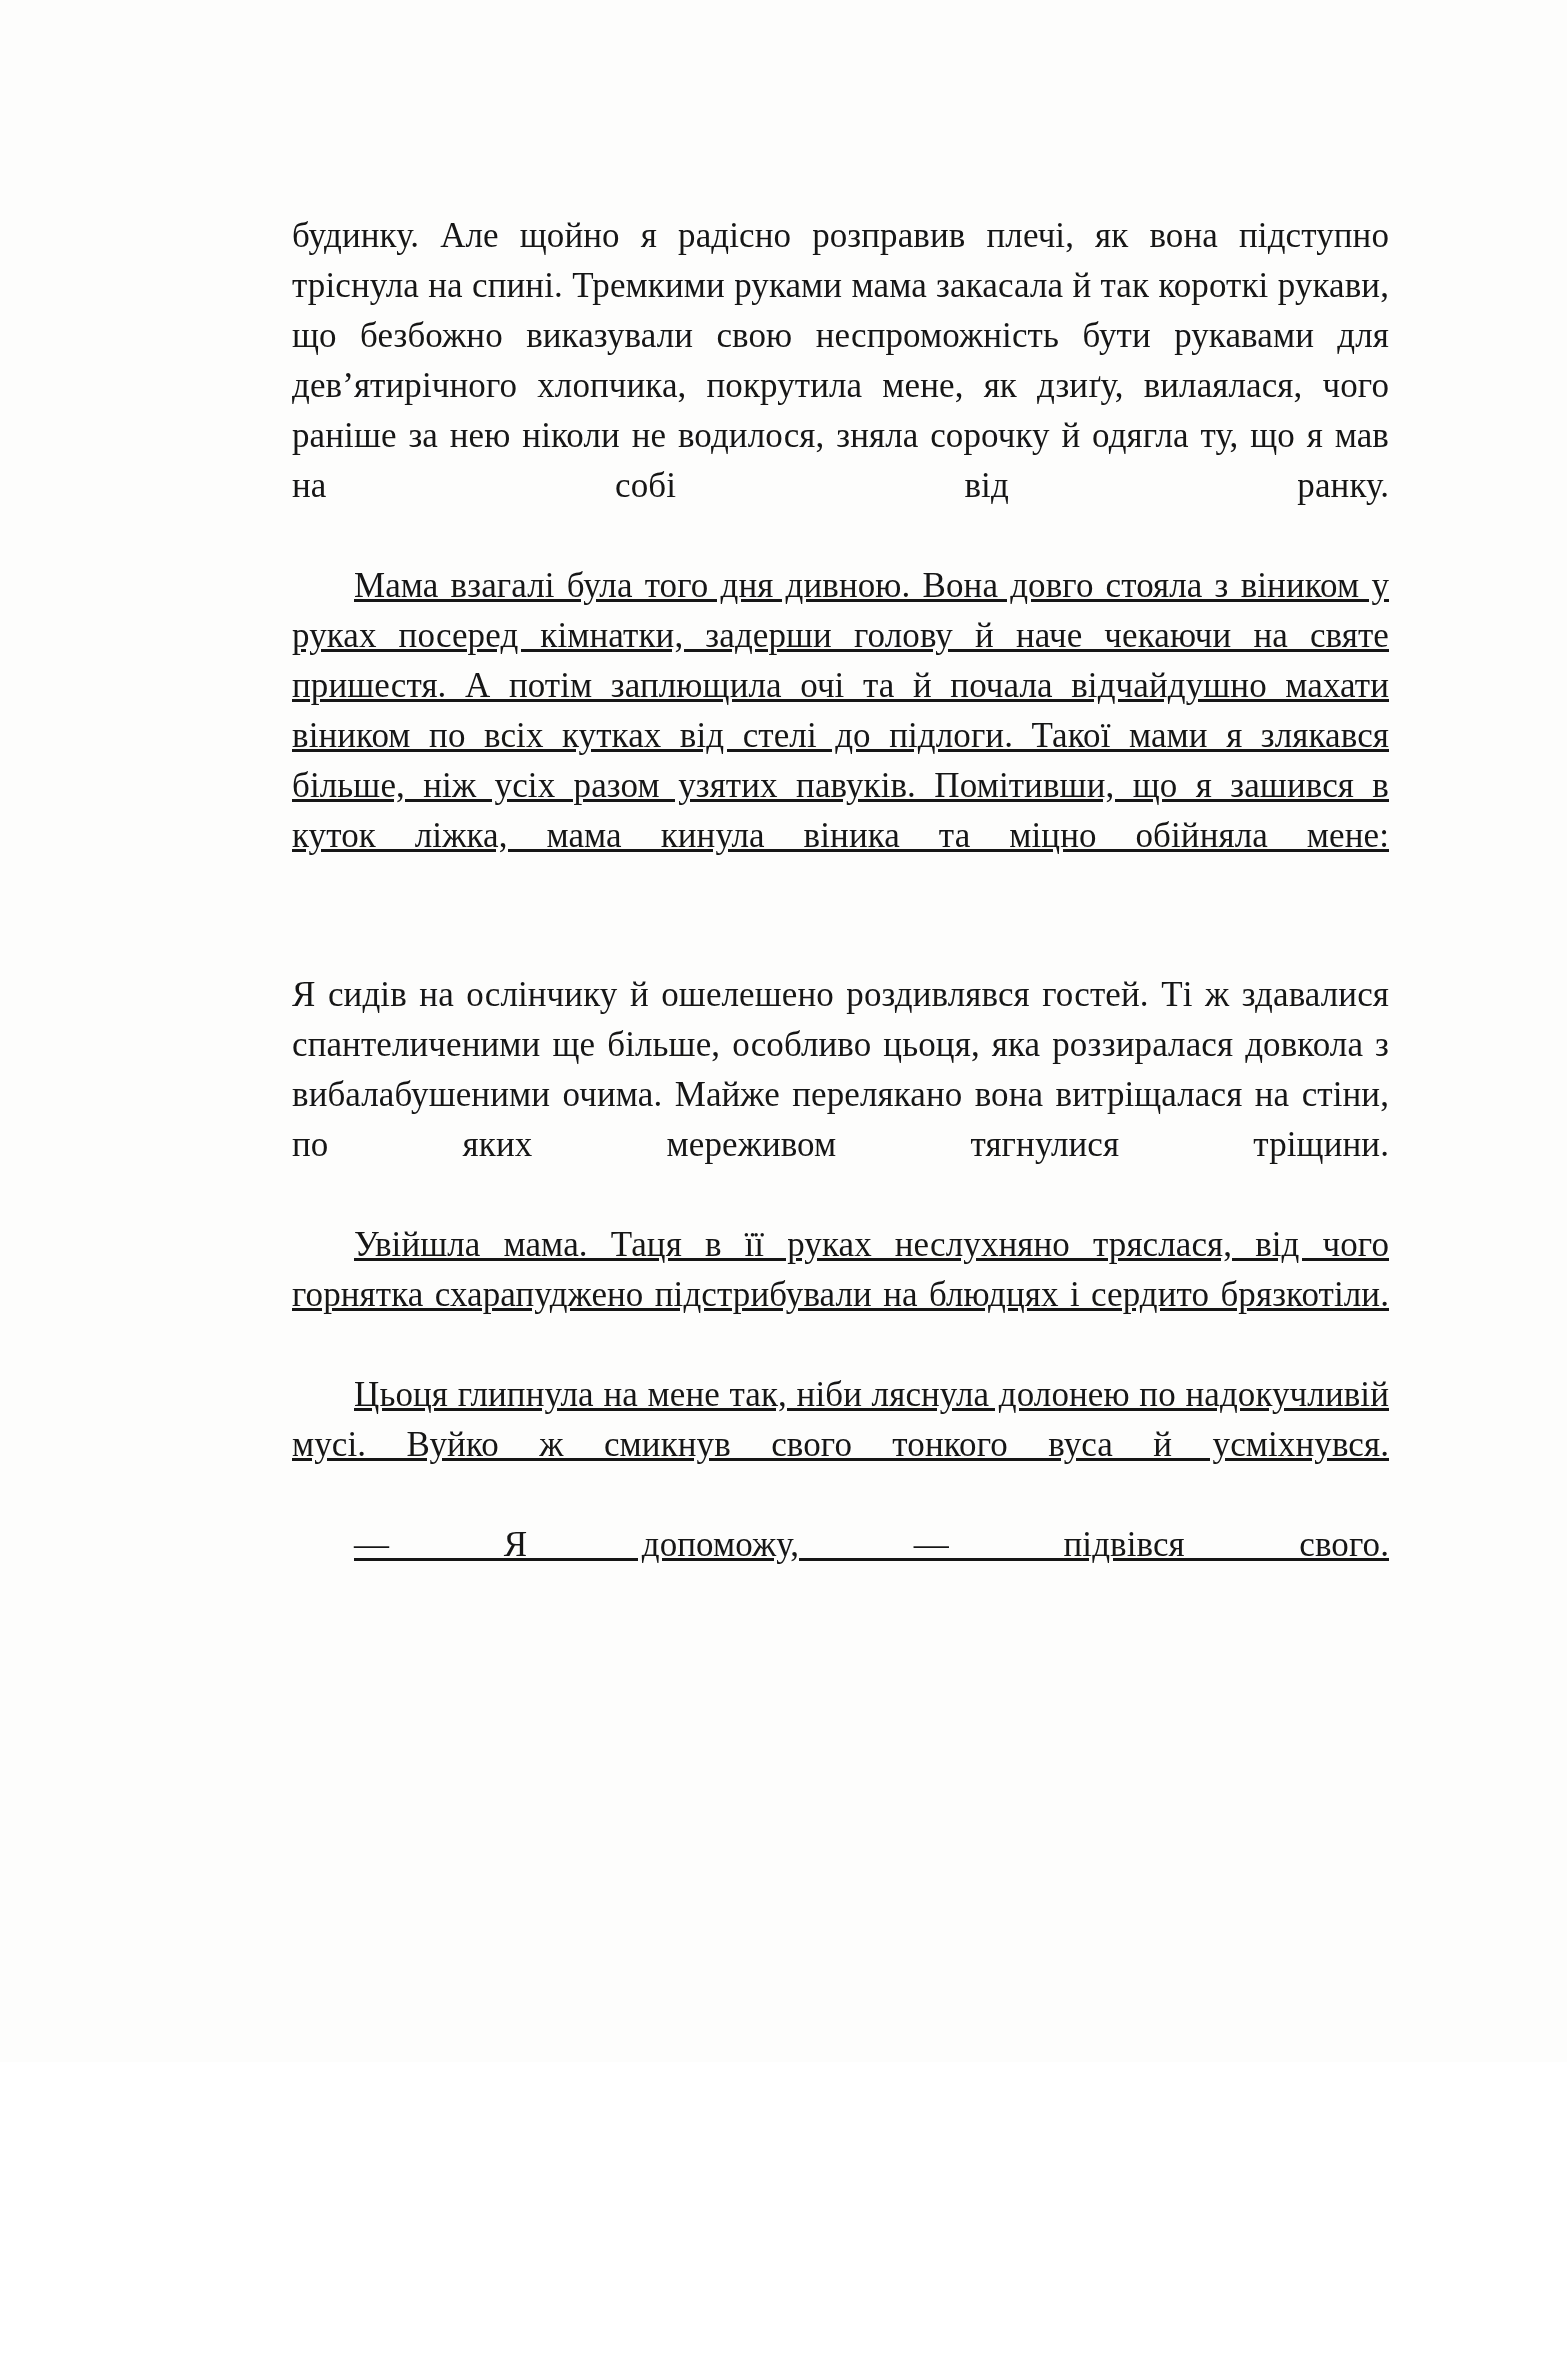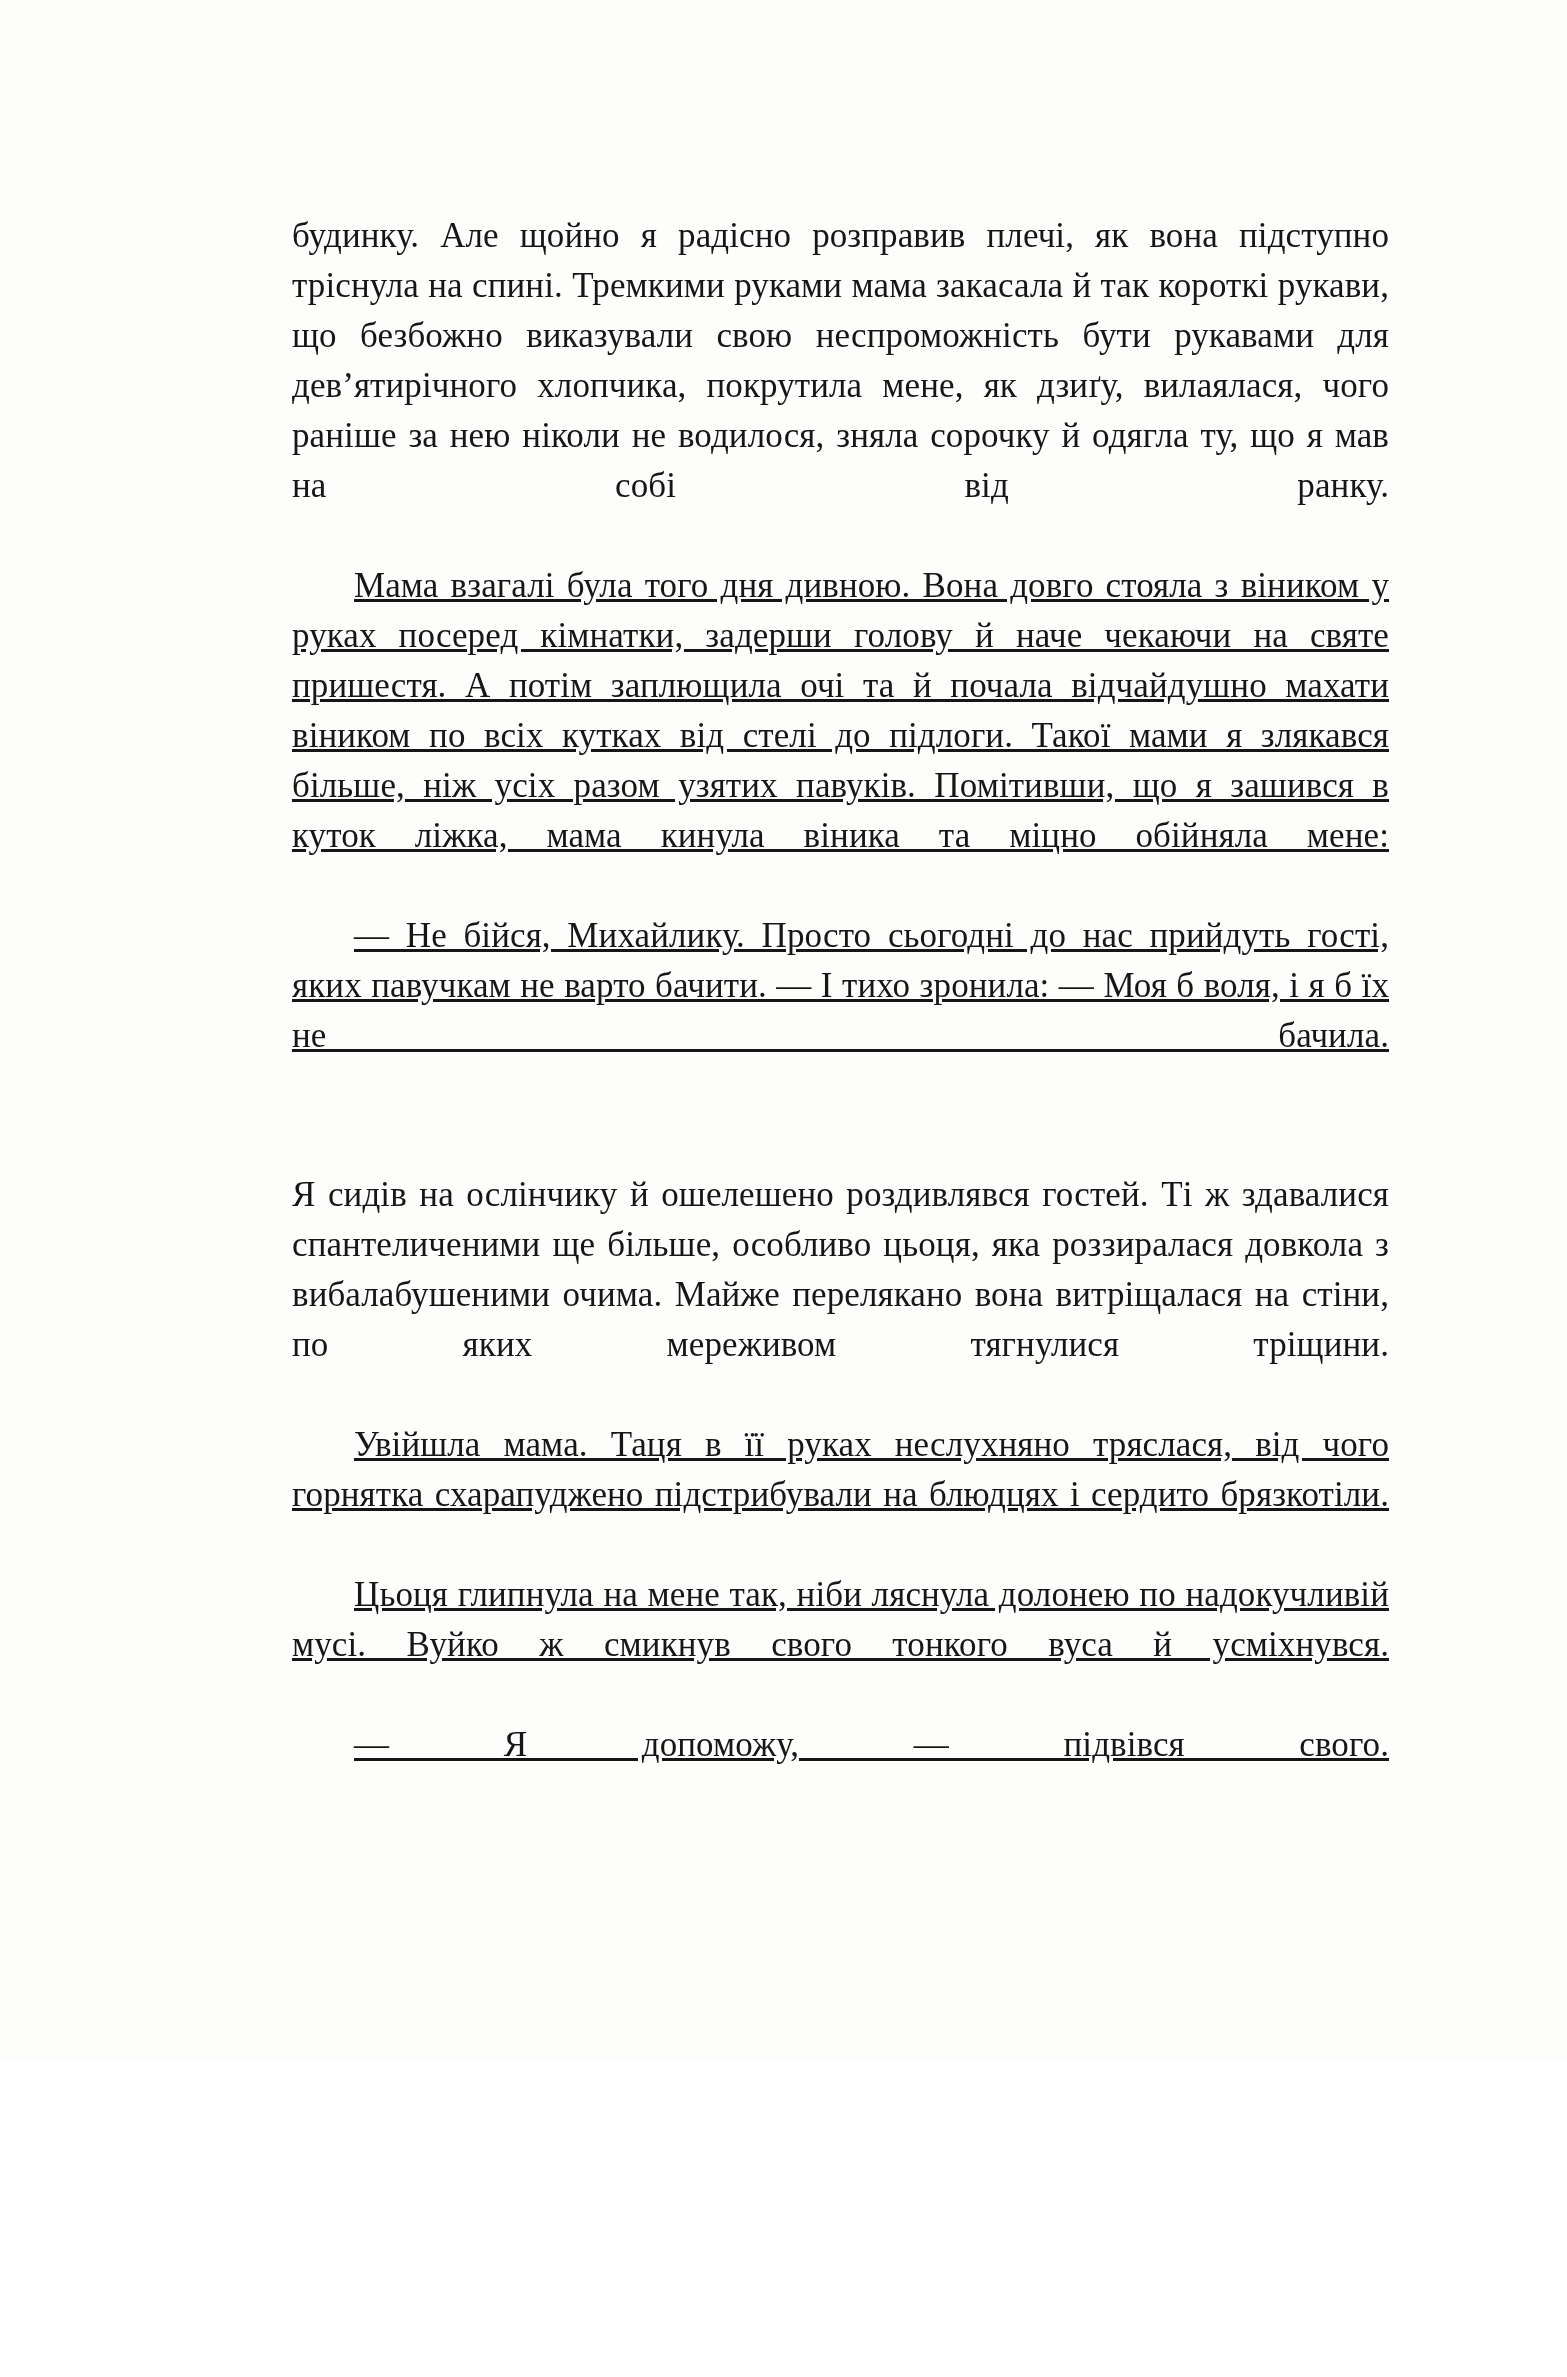--- a/index.html
+++ b/index.html
@@ -69,21 +69,20 @@
 </head>
 <body>
 
 <div class="page">
 
   <div class="text-column">
 
     <div class="block">
       <p class="para noindent">будинку. Але щойно я радісно розправив плечі, як вона під­ступно тріснула на спині. Тремкими руками мама закасала й так короткі рукави, що безбожно виказували свою неспро­можність бути рукавами для дев’ятирічного хлопчика, по­крутила мене, як дзиґу, вилаялася, чого раніше за нею ніко­ли не водилося, зняла сорочку й одягла ту, що я мав на собі від ранку.</p>
       <p class="para indent">Мама взагалі була того дня дивною. Вона довго стояла з ві­ником у руках посеред кімнатки, задерши голову й наче чека­ючи на святе пришестя. А потім заплющила очі та й почала від­чайдушно махати віником по всіх кутках від стелі до підлоги. Такої мами я злякався більше, ніж усіх разом узятих павуків. Помітивши, що я зашився в куток ліжка, мама кинула віника та міцно обійняла мене:</p>
-      <p class="para indent">— Не бійся, Михайлику. Просто сьогодні до нас прийдуть гості, яких павучкам не варто бачити. — І тихо зронила: — Моя б воля, і я б їх не бачила.</p>
     </div>
 
     <div class="section-gap"></div>
 
     <div class="block">
       <p class="para noindent">Я сидів на ослінчику й ошелешено роздивлявся гостей. Ті ж здавалися спантеличеними ще більше, особливо цьоця, яка роззиралася довкола з вибалабушеними очима. Майже пере­лякано вона витріщалася на стіни, по яких мереживом тягну­лися тріщини.</p>
       <p class="para indent">Увійшла мама. Таця в її руках неслухняно тряслася, від чого горнятка схарапуджено підстрибували на блюдцях і сердито брязкотіли.</p>
       <p class="para indent">Цьоця глипнула на мене так, ніби ляснула долонею по на­докучливій мусі. Вуйко ж смикнув свого тонкого вуса й усміх­нувся.</p>
       <p class="para indent">— Я допоможу, — підвівся свого.</p>
     </div>

